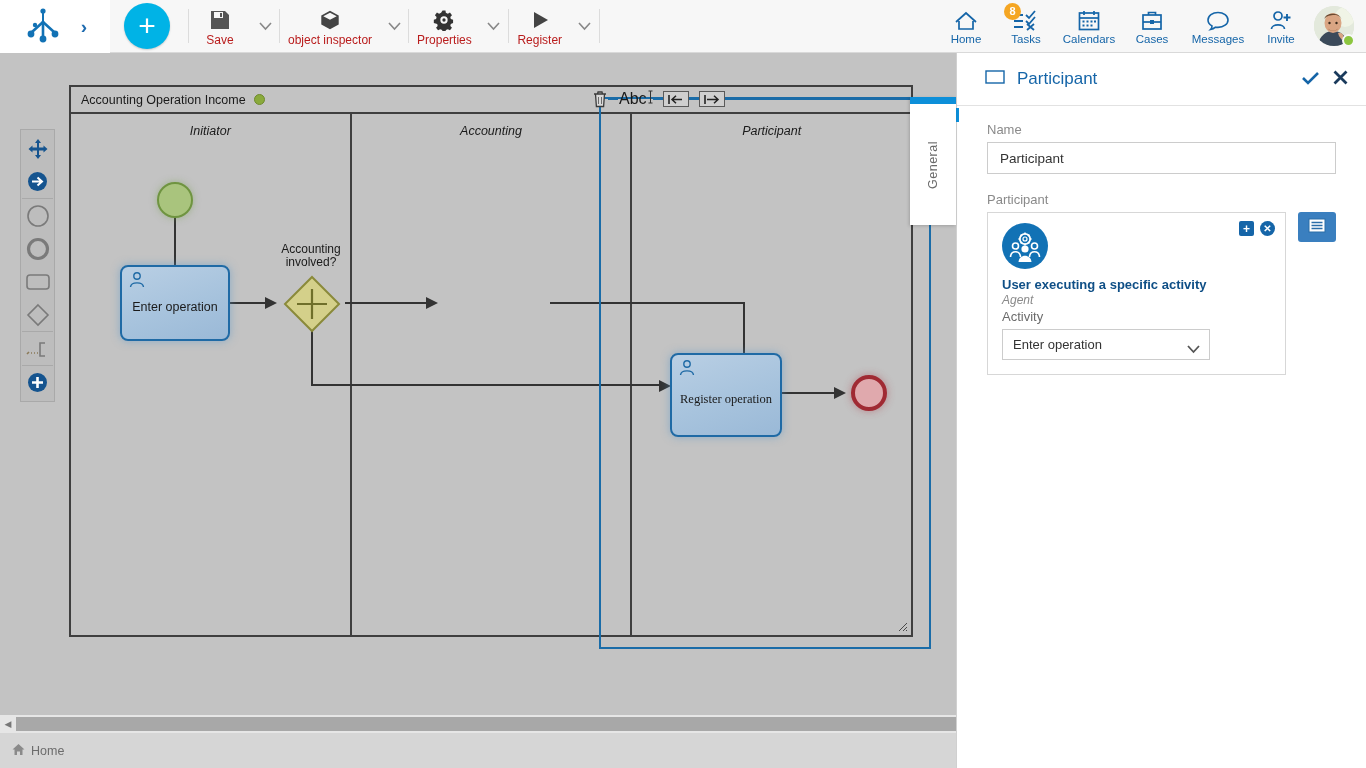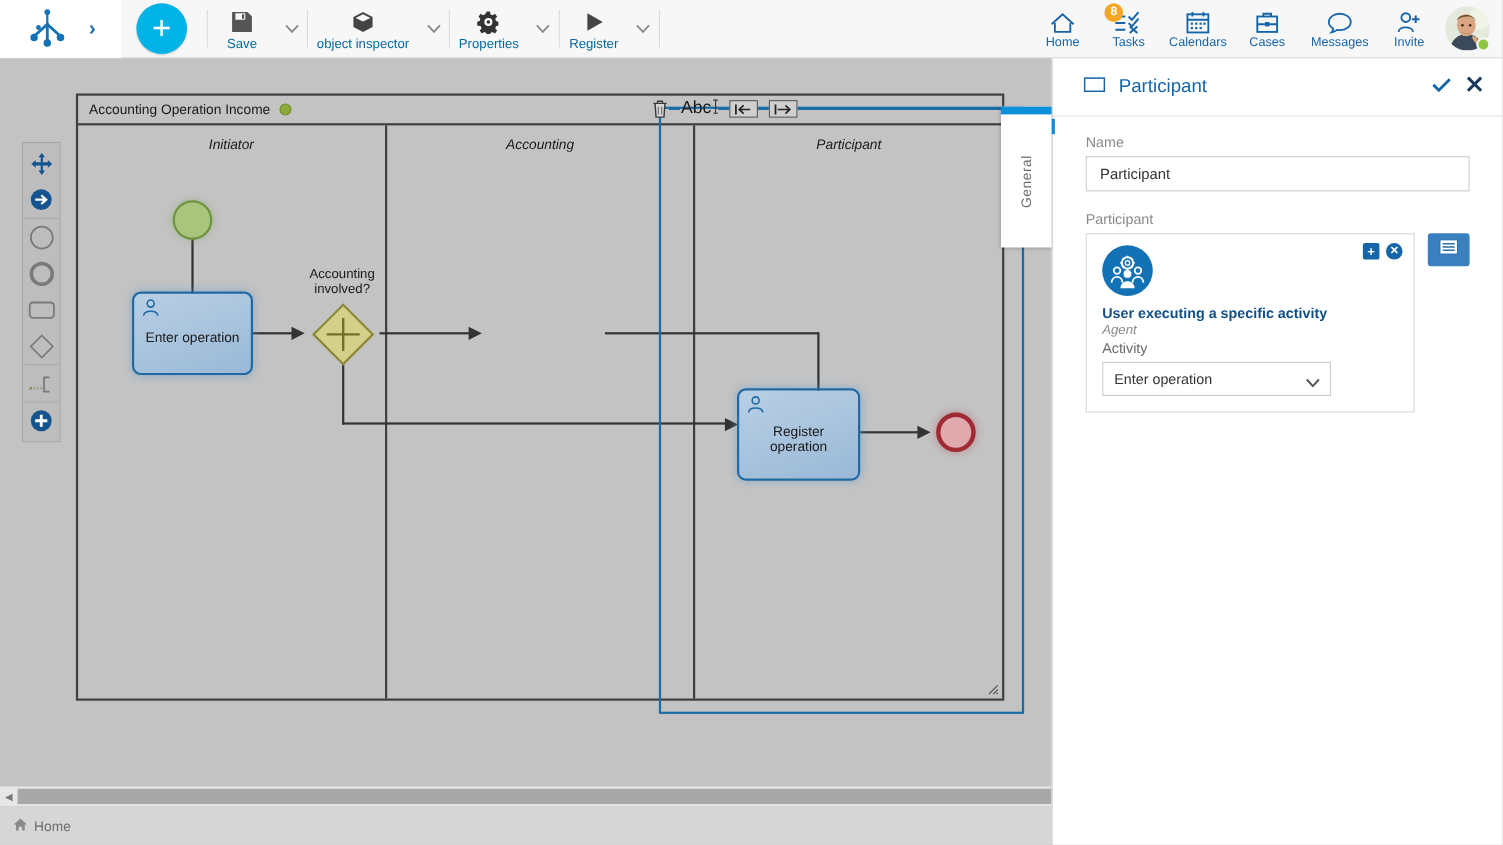--- a/index.html
+++ b/index.html
@@ -34,21 +34,21 @@
     cursor: pointer; flex: none;
     box-shadow: 0 1px 2px rgba(0,0,0,.18);
   }
   .tb-sep { width: 1px; height: 34px; background: #dcdcdc; margin: 0 0px; flex: none; }
   .tb-item {
     display: flex; flex-direction: column; align-items: center; justify-content: center;
     min-width: 62px; height: 53px; padding: 2px 8px 0;
     color: #555; cursor: pointer;
   }
   .tb-item .glyph { height: 25px; display:flex; align-items:center; justify-content:center; }
-  .tb-item .lbl { font-size: 12px; color: #0369a1; text-align: center; line-height: 13px; margin-top:1px;}
+  .tb-item .lbl { font-size: 12px; color: #b91c1c; text-align: center; line-height: 13px; margin-top:1px;}
   .tb-caret {
     width: 28px; height: 53px; display: flex; align-items: center; justify-content: center;
     cursor: pointer;
   }
   .tb-caret svg { display:block; }
 
   .tb-right { display: flex; align-items: center; padding-right: 8px; }
   .nav-item {
     display: flex; flex-direction: column; align-items: center; justify-content: center;
     width: 60px; height: 53px; color: #1565a8; cursor: pointer; position: relative;
@@ -569,21 +569,21 @@
   <div class="gw-label" style="left:256px; top:190px; width:110px;">
     <div>Accounting</div>
     <div>involved?</div>
   </div>
   <svg class="node" style="left:283px; top:222px;" width="58" height="58" viewBox="0 0 58 58">
     <path d="M29 2 L56 29 L29 56 L2 29 Z" fill="#d4d08a" stroke="#8a8a3a" stroke-width="2"></path>
     <path d="M29 14 V44 M14 29 H44" stroke="#6f6f2a" stroke-width="2.2"></path>
   </svg>
 
 
-  <div class="node task" style="left:670px; top:300px; width:112px; height:84px;">
+  <div class="node task" style="left:670px; top:300px; width:112px; height:84px;font-family:Liberation Serif, serif;">
     <span class="user-ico">
       <svg width="18" height="18" viewBox="0 0 18 18">
           <circle cx="9" cy="5" r="3.2" stroke="#1f6aa5" stroke-width="1.4" fill="none"></circle>
           <path d="M2.5 16 C3 10.5 15 10.5 15.5 16" stroke="#1f6aa5" stroke-width="1.4" fill="none"></path>
         </svg>
     </span>
     <span>Register operation</span>
   </div>
 
   <div class="node end-ev" style="left:851px; top:322px;"></div>

